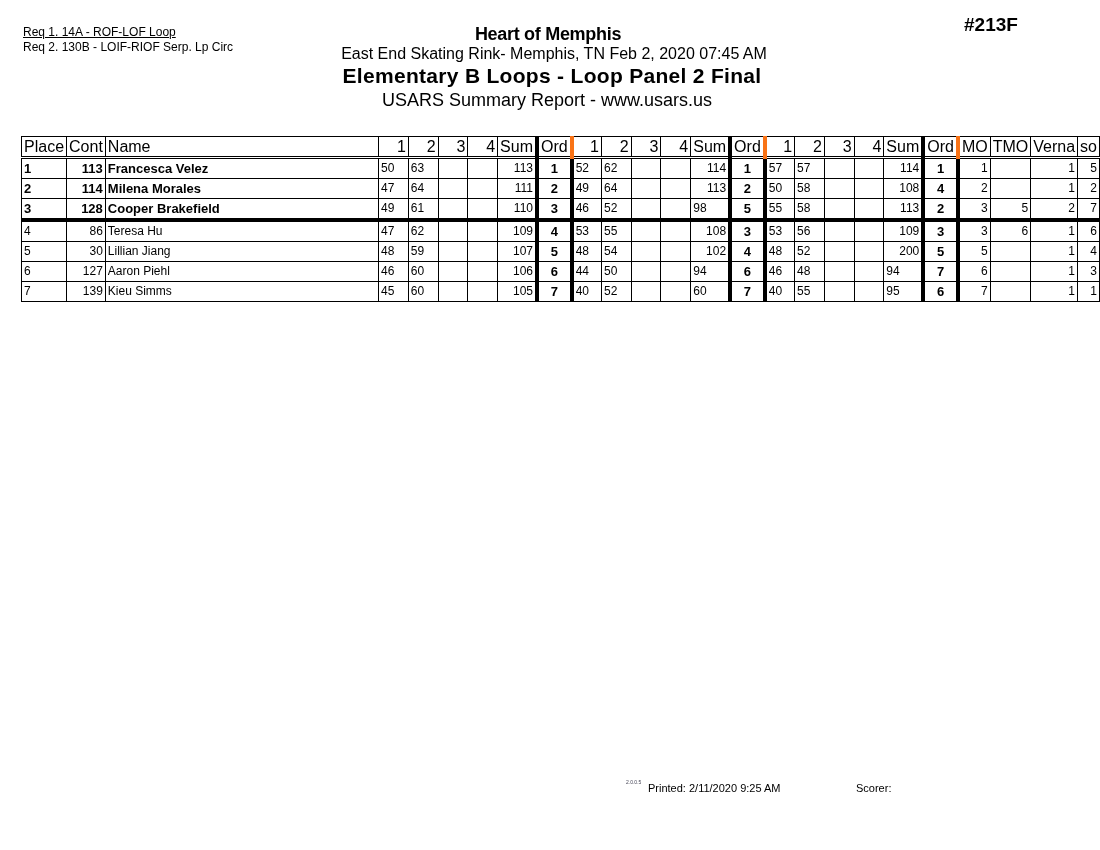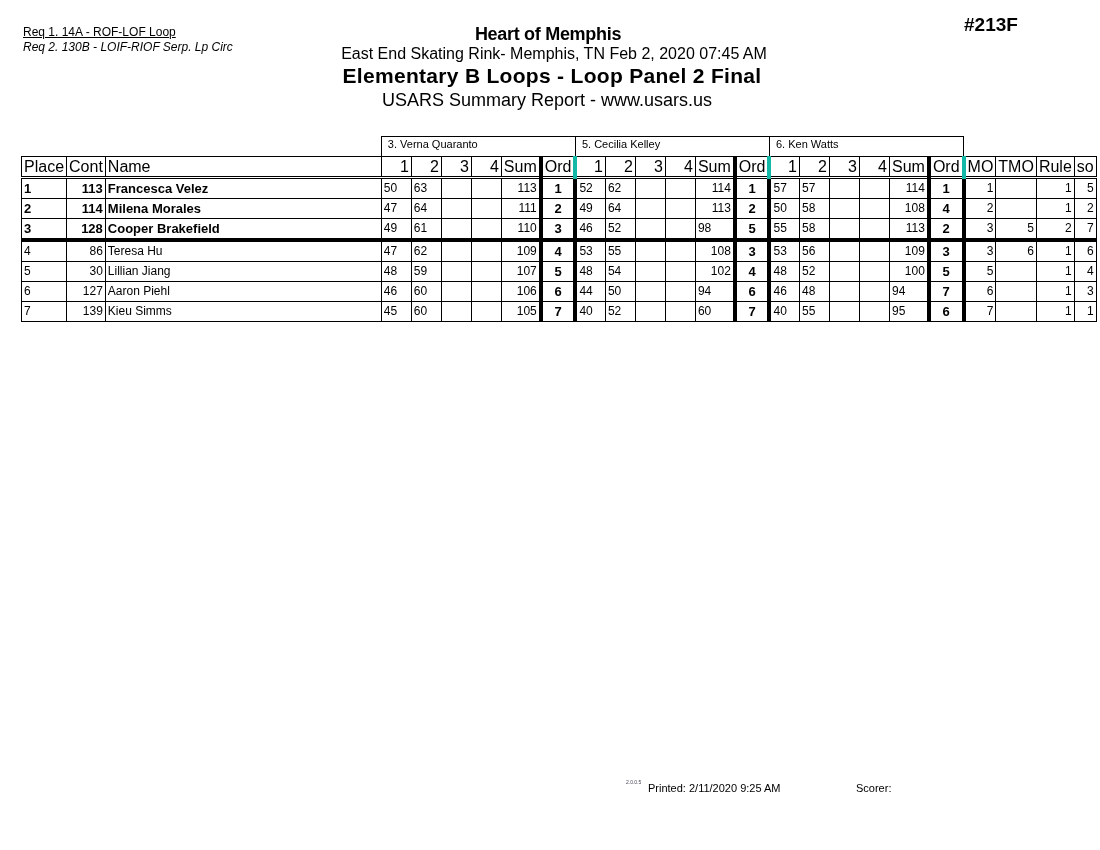--- a/index.html
+++ b/index.html
@@ -1,37 +1,37 @@
 <!DOCTYPE html>
 <html><head>
 <meta charset="utf-8">
 <style>
   html, body { margin:0; padding:0; background:#ffffff; }
   body { width:1100px; height:850px; position:relative; font-family:"Liberation Sans", sans-serif; color:#000; overflow:hidden; }
   .req { position:absolute; left:23px; font-size:12px; line-height:14px; }
   .req1 { top:25px;text-decoration:underline; }
-  .req2 { top:40px;font-style:italic; }
+  .req2 { top:40px; }
   .hdr { position:absolute; left:0; width:1100px; text-align:center; }
   .h-title { top:24px; left:-2px; font-size:18px; font-weight:bold; letter-spacing:-0.3px; }
   .h-venue { top:45px; left:4px; font-size:16px; }
   .h-event { top:64px; left:2px; font-size:21px; font-weight:bold; letter-spacing:0.3px; }
   .h-report { top:90px; left:-3px; font-size:18px; }
   .eventno { position:absolute; left:964px; top:14px; font-size:19px; font-weight:bold; }
 
   table.grid { position:absolute; left:21px; top:136px; border-collapse:collapse; table-layout:fixed; font-size:12px; }
   table.grid td { border:1px solid #000; height:19px; padding:0 2px; white-space:nowrap; overflow:hidden; line-height:19px; }
   table.grid tr.judges td { height:19px; }
   table.grid td.blank { border:none; }
   table.grid td.judge { text-align:left; padding-left:6px; font-size:11px; vertical-align:top; line-height:14px; border-bottom:none; height:28px; }
   table.grid tr.colhead td { border-bottom:3px double #000; font-size:16px; line-height:18px; }
   table.grid td.c { text-align:right; }
   table.grid td.r { text-align:right; }
   table.grid td.l { text-align:left; }
   table.grid td.ord { font-weight:bold; text-align:center; border-left:4px solid #000; border-right:4px solid #000; font-size:13px; }
-  table.grid td.ordh { text-align:center; border-left:4px solid #000; border-right:4px solid #14b8a6; }
+  table.grid td.ordh { text-align:center; border-left:4px solid #000; border-right:4px solid #f97316; }
   table.grid tr.bold td.b { font-weight:bold; font-size:13px; }
   table.grid tr.cut td { border-bottom:4px solid #000; }
 
   .footer { position:absolute; top:782px; font-size:11px; }
   .ver { left:626px; top:779px; font-size:5px; color:#445; }
   .printed { left:648px; }
   .scorer { left:856px;text-align:center; }
 </style>
 </head>
 <body>
@@ -67,27 +67,20 @@
       <col style="width:30px">
       <col style="width:30px">
       <col style="width:30px">
       <col style="width:31px">
     <col style="width:31px">
       <col style="width:34px">
       <col style="width:33px">
       <col style="width:21px">
   </colgroup>
   <tbody id="tbody">
-    <tr class="judges">
-      <td class="blank" colspan="3"></td>
-      <td class="judge" colspan="6">3.  Verna Quaranto</td>
-      <td class="judge" colspan="6">5.  Cecilia Kelley</td>
-      <td class="judge" colspan="6">6.  Ken Watts</td>
-      <td class="blank" colspan="4"></td>
-    </tr>
     <tr class="colhead">
       <td class="l">Place</td>
       <td class="c">Cont</td>
       <td class="l">Name</td>
       <td class="c">1</td>
       <td class="c">2</td>
       <td class="c">3</td>
       <td class="c">4</td>
       <td class="c">Sum</td>
       <td class="ordh">Ord</td>
@@ -98,21 +91,21 @@
       <td class="c">Sum</td>
       <td class="ordh">Ord</td>
       <td class="c">1</td>
       <td class="c">2</td>
       <td class="c">3</td>
       <td class="c">4</td>
       <td class="c">Sum</td>
       <td class="ordh">Ord</td>
       <td class="c">MO</td>
       <td class="c">TMO</td>
-      <td class="c">Rule</td>
+      <td class="c">Verna</td>
       <td class="c">so</td>
     </tr>
   <tr class="bold">
         <td class="l b">1</td>
         <td class="c b">113</td>
         <td class="l b">Francesca Velez</td>
         <td class="l">50</td>
         <td class="l">63</td>
         <td class="l"></td>
         <td class="l"></td>
@@ -229,21 +222,21 @@
         <td class="l">48</td>
         <td class="l">54</td>
         <td class="l"></td>
         <td class="l"></td>
         <td class="r">102</td>
         <td class="ord">4</td>
         <td class="l">48</td>
         <td class="l">52</td>
         <td class="l"></td>
         <td class="l"></td>
-        <td class="r">100</td>
+        <td class="r">200</td>
         <td class="ord">5</td>
         <td class="c">5</td>
         <td class="c"></td>
         <td class="r">1</td>
         <td class="r">4</td>
       </tr>
       <tr>
         <td class="l b">6</td>
         <td class="c b">127</td>
         <td class="l b">Aaron Piehl</td>

